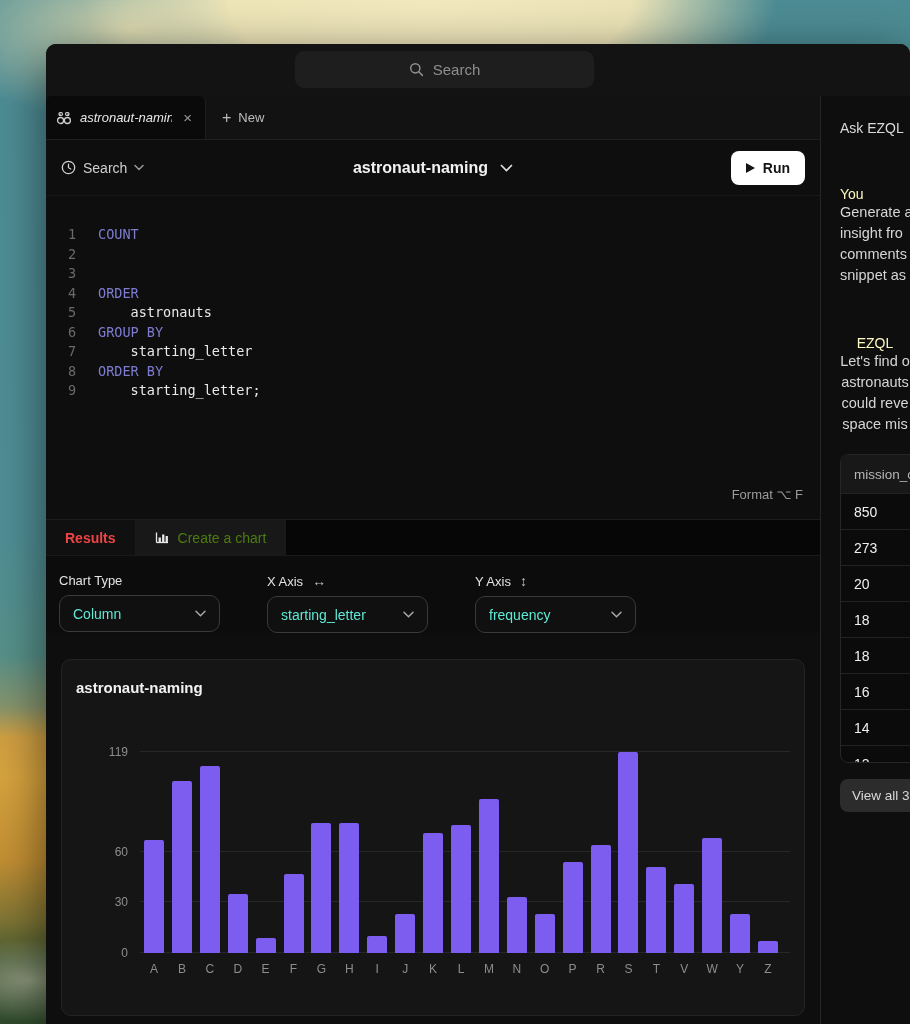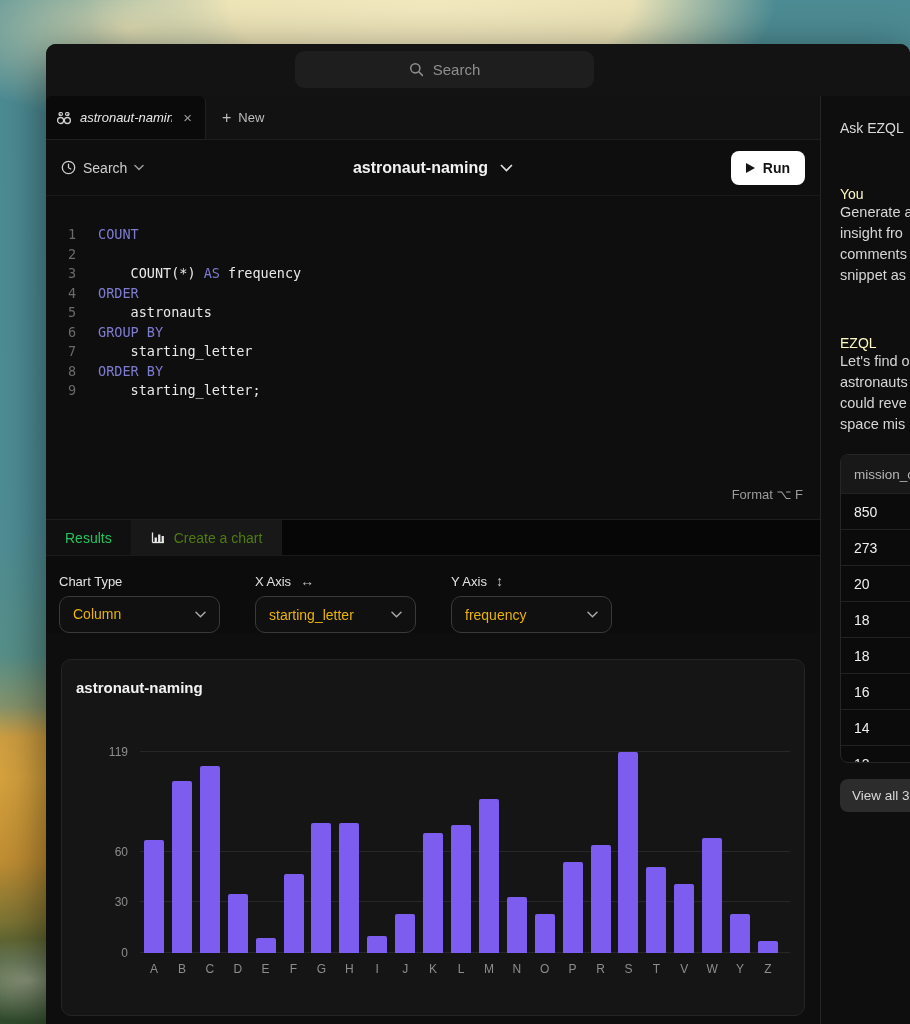--- a/index.html
+++ b/index.html
@@ -63,52 +63,52 @@
             font-family:"DejaVu Sans Mono", monospace; font-size:13.5px; line-height:19.5px; }
   .code-line { display:flex; }
   .line-num { width:30px; flex:none; color:#6a6a6a; }
   .code-text { white-space:pre; color:#e9e9e9; }
   .kw { color:#7e7cd0; }
   .format-hint { position:absolute; right:17px; bottom:15px; color:#9b9b9b; font-family:"Liberation Sans",sans-serif; font-size:13px; cursor:pointer; }
 
   
   .results-strip { height:36px; flex:none; display:flex; background:#060606; border-bottom:1px solid #1a1a1a; }
   .rtab { display:flex; align-items:center; gap:9px; padding:0 19px; font-size:14px; cursor:pointer; border-right:1px solid #1a1a1a; }
-  .rtab-inactive { background:#101010; color:#22c55e; }
+  .rtab-inactive { background:#101010; color:#ef4444;font-weight:bold; }
   .rtab-active { background:#181818; color:#4d7c0f; }
 
   
-  .controls { padding:17px 0 0 13px; display:flex; gap:35px; background:#0c0c0c; flex:none;align-items:center; }
+  .controls { padding:17px 0 0 13px; display:flex; gap:47px; background:#0c0c0c; flex:none; }
   .ctl-group { display:flex; flex-direction:column; gap:7px; }
   .ctl-label { color:#e3e3e3; font-size:13px; display:flex; align-items:center; gap:9px; }
   .axis-arrow { color:#bdbdbd; font-size:14px; }
   .select {
     width:161px; height:37px; background:#101010; border:1px solid #3a3a3a; border-radius:10px;
     display:flex; align-items:center; justify-content:space-between; padding:0 13px;
-    color:#eab308; font-size:14px; cursor:pointer;
+    color:#5eead4; font-size:14px; cursor:pointer;
   }
 
   
   .chart-card { margin:26px 15px 0 15px; height:357px; flex:none; background:#151515; border:1px solid #242424; border-radius:10px; padding:19px 14px 0 14px; }
   .chart-title { color:#f2f2f2; font-size:15px; font-weight:700; }
   .plot-area { position:relative; height:201px; margin-left:64px; margin-top:56px; }
   .gridline { position:absolute; left:0; right:0; height:1px; background:#272727; }
   .ytick { position:absolute; right:calc(100% + 12px); width:40px; text-align:right; color:#8d8d8d; font-size:12px; transform:translateY(-6px); }
   .bars { position:absolute; left:4px; right:12px; top:0; bottom:0; display:flex; justify-content:space-between; align-items:flex-end; }
   .bar { width:20px; background:#7d5cf0; border-radius:2px 2px 0 0; }
   .xlabels { margin-left:68px; margin-right:12px; margin-top:9px; display:flex; justify-content:space-between; }
   .xlabels span { width:20px; text-align:center; color:#8d8d8d; font-size:12px; }
 
   
   .sb-title { margin-left:19px; color:#d9d9d9; font-size:14px; }
   .sb-msg { margin-left:19px; }
   .sb-msg .author { font-weight:400; color:#fef9c3; font-size:14px; }
   .sb-msg .msg-line { color:#d6d6d6; font-size:14.5px; line-height:21px; white-space:nowrap; }
   .msg-you { margin-top:50px; }
-  .msg-ezql { margin-top:49px; }
+  .msg-ezql { margin-top:49px;text-align:center; }
   .sb-msg .lines { }
 
   .sb-table { margin-left:19px; margin-top:19px; width:110px; height:309px; background:#0b0b0b; border:1px solid #262626; border-radius:8px; overflow:hidden; }
   .sb-th { height:38px; background:#181818; color:#b5b5b5; font-size:13.5px; display:flex; align-items:center; padding-left:13px; white-space:nowrap; }
   .sb-td { height:36px; border-top:1px solid #222222; color:#f0f0f0; font-size:14px; display:flex; align-items:center; padding-left:13px; white-space:nowrap; }
   .view-all { margin-left:19px; margin-top:16px; width:110px; height:33px; background:#2c2c2c; border-radius:8px; display:flex; align-items:center; padding-left:12px; color:#d8d8d8; font-size:13.5px; white-space:nowrap; cursor:pointer; }
 
   svg { display:block; }
 </style>
 </head>
@@ -186,21 +186,20 @@
         <div id="code-lines">
             <div class="code-line">
               <span class="line-num">1</span>
               <span class="code-text"><span class="kw">COUNT</span></span>
             </div>
             <div class="code-line">
               <span class="line-num">2</span>
             </div>
             <div class="code-line">
               <span class="line-num">3</span>
-              <span class="code-text"><span>    COUNT(*) </span><span class="kw">AS</span><span> frequency</span></span>
             </div>
             <div class="code-line">
               <span class="line-num">4</span>
               <span class="code-text"><span class="kw">ORDER</span></span>
             </div>
             <div class="code-line">
               <span class="line-num">5</span>
               <span class="code-text"><span>    astronauts</span></span>
             </div>
             <div class="code-line">

